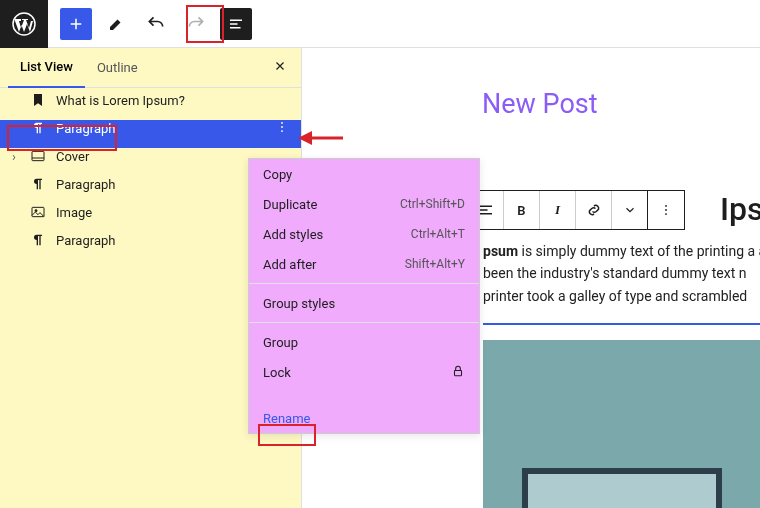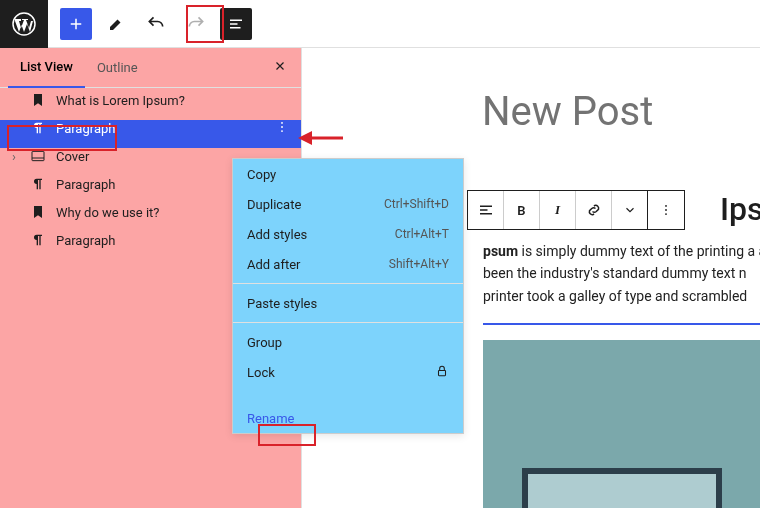--- a/index.html
+++ b/index.html
@@ -5,43 +5,43 @@
 * { box-sizing: border-box; margin: 0; padding: 0; }
 body { font-family: -apple-system, BlinkMacSystemFont, "Segoe UI", Roboto, sans-serif; font-size: 13px; color: #1e1e1e; background: #fff; width: 760px; height: 508px; overflow: hidden; position: relative; }
 .topbar { height: 48px; background: #fff; display: flex; align-items: center; border-bottom: 1px solid #e0e0e0; }
 .wp-logo { width: 48px; height: 48px; background: #1e1e1e; display: flex; align-items: center; justify-content: center; color: #fff; }
 .toolbar-btn { width: 32px; height: 32px; margin: 0 4px; display: flex; align-items: center; justify-content: center; border-radius: 2px; cursor: pointer; }
 .toolbar-btn.add { background: #3858e9; color: #fff; margin-left: 12px; }
 .toolbar-btn.listview { background: #1e1e1e; color: #fff; }
 .toolbar-btn svg { display: block; }
 .red-box { position: absolute; border: 2px solid #d9222a; pointer-events: none; z-index: 50; }
 .red-arrow { position: absolute; z-index: 50; pointer-events: none; }
-.sidebar { width: 302px; height: calc(508px - 48px); border-right: 1px solid #e0e0e0; background: #fca5a5; position: absolute; left: 0; top: 48px; }
+.sidebar { width: 302px; height: calc(508px - 48px); border-right: 1px solid #e0e0e0; background: #fef9c3; position: absolute; left: 0; top: 48px; }
 .panel-tabs { display: flex; align-items: center; height: 40px; border-bottom: 1px solid #e0e0e0; padding: 0 8px; }
 .panel-tab { padding: 0 12px; height: 40px; display: flex; align-items: center; font-size: 13px; cursor: pointer; color: #555; }
 .panel-tab.active { color: #000; font-weight: 500; border-bottom: 2px solid #3858e9; }
 .panel-close { margin-left: auto; cursor: pointer; padding: 6px; }
 .tree { padding-top: 4px; }
 .tree-item { height: 28px; display: flex; align-items: center; padding: 0 12px 12px 28px; cursor: pointer; font-size: 13px; position: relative; }
 .tree-item .icon { width: 20px; height: 20px; margin-right: 8px; display: flex; align-items: center; justify-content: center; }
 .tree-item.selected { background: #3858e9; color: #fff; }
 .tree-item.selected .icon svg { fill: #fff; }
 .tree-item .expander { position: absolute; left: 8px; width: 12px; text-align: center; color: #666; }
 .tree-item .more { margin-left: auto; color: #fff; }
 .content { position: absolute; left: 302px; top: 48px; right: 0; bottom: 0; padding: 40px 0 0 180px; }
-.post-title { font-size: 40px; font-weight: 400; color: #737373; margin-bottom: 8px; }
+.post-title { font-size: 27px; font-weight: 400; color: #8b5cf6; margin-bottom: 8px; }
 .block-toolbar { border: 1px solid #1e1e1e; display: inline-flex; align-items: center; background: #fff; height: 40px; position: absolute; left: 467px; top: 190px; z-index: 5; }
 .bt-btn { width: 36px; height: 38px; display: flex; align-items: center; justify-content: center; border-right: 1px solid #ccc; cursor: pointer; font-weight: 600; }
 .bt-btn:last-child { border-right: none; }
 .para-text { font-size: 14px; line-height: 1.6; color: #222; position: absolute; left: 483px; top: 240px; width: 300px; }
 .para-text b { font-weight: 700; }
 .divider-blue { height: 2px; background: #3858e9; position: absolute; left: 483px; top: 323px; right: 0; }
 .cover-block { position: absolute; left: 483px; top: 340px; right: 0; bottom: 0; background: #7ba8ab; display: flex; align-items: flex-end; justify-content: center; }
 .cover-inner { width: 200px; height: 60px; border: 6px solid #2c3e4a; background: #aeccd0; margin-bottom: -20px; }
-.context-menu { position: absolute; left: 232px; top: 158px; width: 232px; background: #7dd3fc; border: 1px solid #ccc; box-shadow: 0 2px 8px rgba(0,0,0,0.1); z-index: 30; }
+.context-menu { position: absolute; left: 248px; top: 158px; width: 232px; background: #f0abfc; border: 1px solid #ccc; box-shadow: 0 2px 8px rgba(0,0,0,0.1); z-index: 30; }
 .cm-item { height: 30px; display: flex; align-items: center; padding: 0 14px; font-size: 13px; color: #1e1e1e; cursor: pointer; }
 .cm-item .shortcut { margin-left: auto; font-size: 12px; color: #555; }
 .cm-item .endicon { margin-left: auto; }
 .cm-sep { height: 1px; background: #e0e0e0; margin: 4px 0; }
 .cm-item.rename { color: #3858e9; margin-top: 16px; }
 </style>
 </head>
 <body>
 
 <div class="topbar">
@@ -127,25 +127,27 @@
     <div class="tree-item">
       <span class="icon">
           <svg width="16" height="16" viewBox="0 0 24 24" fill="#1e1e1e">
             <path d="M10 4h8v2h-2v14h-2V6h-2v14h-2V12a4 4 0 010-8z"></path>
           </svg>
         </span>
       <span>Paragraph</span>
     </div>
     <div class="tree-item">
       <span class="icon">
-          <svg width="16" height="16" viewBox="0 0 24 24" fill="#1e1e1e">
-            <path d="M6 3h12v18l-6-4-6 4z"></path>
-          </svg>
-        </span>
-      <span>Why do we use it?</span>
+          <svg width="16" height="16" viewBox="0 0 24 24" fill="none" stroke="#1e1e1e" stroke-width="1.5">
+            <rect x="3" y="5" width="18" height="14" rx="1"></rect>
+            <circle cx="9" cy="10" r="1.5" fill="#1e1e1e"></circle>
+            <path d="M3 17l5-5 4 4 3-3 6 6"></path>
+          </svg>
+        </span>
+      <span>Image</span>
     </div>
     <div class="tree-item">
       <span class="icon">
           <svg width="16" height="16" viewBox="0 0 24 24" fill="#1e1e1e">
             <path d="M10 4h8v2h-2v14h-2V6h-2v14h-2V12a4 4 0 010-8z"></path>
           </svg>
         </span>
       <span>Paragraph</span>
     </div>
   </div>
@@ -211,21 +213,21 @@
   <div class="cm-item">
       <span>Add styles</span>
       <span class="shortcut">Ctrl+Alt+T</span>
     </div>
   <div class="cm-item">
       <span>Add after</span>
       <span class="shortcut">Shift+Alt+Y</span>
     </div>
   <div class="cm-sep"></div>
   <div class="cm-item">
-      <span>Paste styles</span>
+      <span>Group styles</span>
     </div>
   <div class="cm-sep"></div>
   <div class="cm-item">
       <span>Group</span>
     </div>
   <div class="cm-item">
       <span>Lock</span>
       <span class="endicon"><svg width="14" height="14" viewBox="0 0 24 24" fill="none" stroke="#1e1e1e" stroke-width="1.8">
           <rect x="6" y="11" width="12" height="9" rx="1"></rect>
           <path d="M8 11V8a4 4 0 018 0v3"></path>

